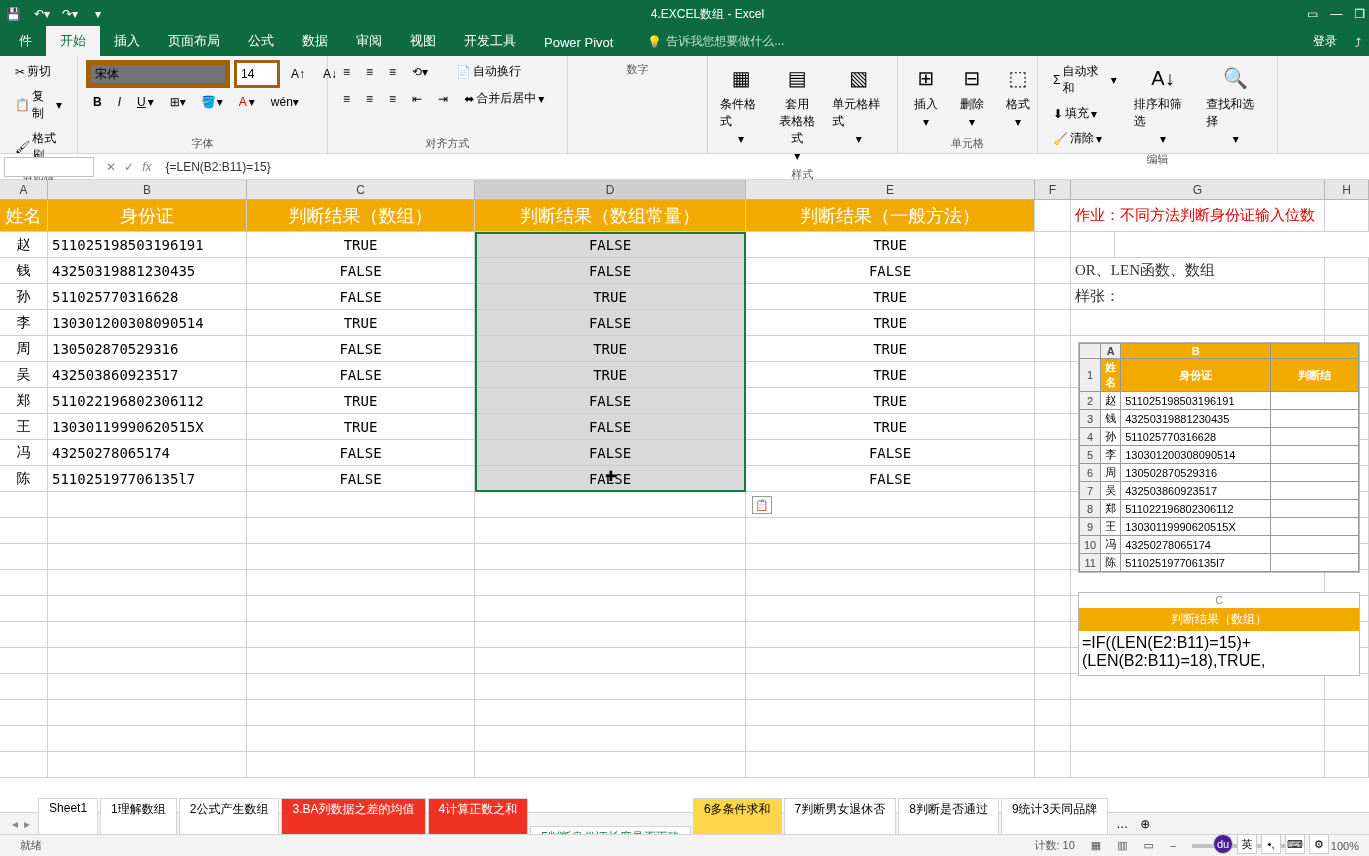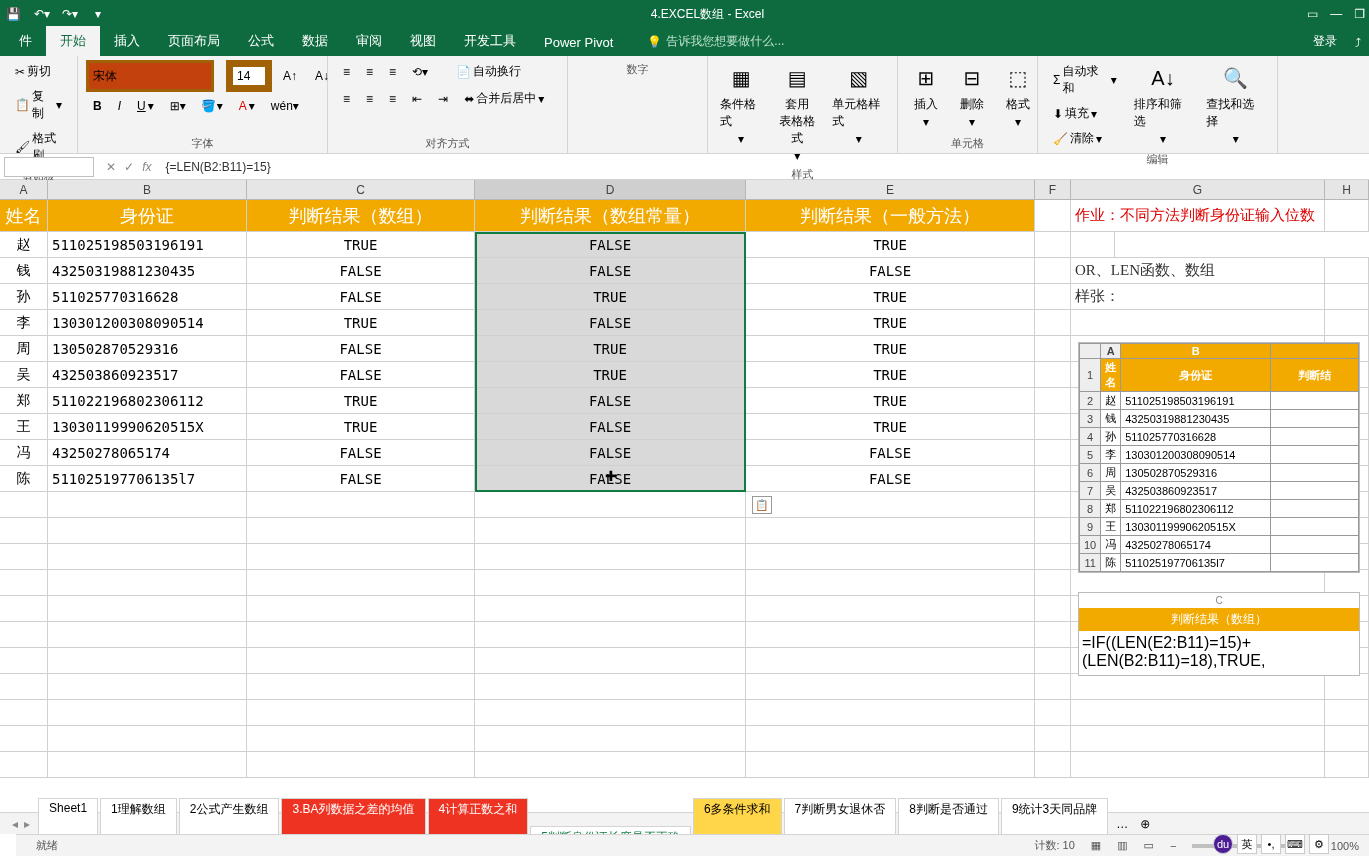--- a/index.html
+++ b/index.html
@@ -17,22 +17,22 @@
 .ribbon-tabs .tell-me { margin-left:10px; color:#bbe0cc; font-size:12px; padding:6px 10px; display:flex; align-items:center; gap:4px;}
 .ribbon-tabs .signin { margin-left:auto; color:#fff; padding:6px 10px; }
 
 .ribbon { height:98px; background:#f3f3f3; border-bottom:1px solid #d4d4d4; display:flex; }
 .group { border-right:1px solid #d4d4d4; padding:4px 8px 0; display:flex; flex-direction:column; justify-content:space-between; }
 .group-label { text-align:center; font-size:11px; color:#555; padding:2px 0; }
 .group-body { display:flex; gap:6px; align-items:flex-start; }
 .big-btn { display:flex; flex-direction:column; align-items:center; gap:2px; padding:2px 4px; cursor:pointer; }
 .big-btn .icon { width:32px; height:32px; display:flex; align-items:center; justify-content:center; font-size:20px; }
 .small-btn { padding:2px 6px; cursor:pointer; border:1px solid transparent; font-size:12px; display:flex; align-items:center; gap:2px;}
-.font-select { border:3px solid #a16207; background:#c2410c; padding:2px 4px; font-size:12px; width:128px; }
-.size-select { border:7px solid #a16207; background:#fff; padding:2px 4px; font-size:12px; width:46px;margin-left:8px; }
+.font-select { border:5px solid #a16207; background:#737373; padding:2px 4px; font-size:12px; width:144px; }
+.size-select { border:3px solid #a16207; background:#fff; padding:2px 4px; font-size:12px; width:46px; }
 .num-select { border:1px solid #c0c0c0; background:#fff; padding:2px 4px; font-size:12px; width:120px; }
 .col-stack { display:flex; flex-direction:column; gap:2px; }
 
 .formula-bar { height:26px; display:flex; align-items:center; border-bottom:1px solid #d4d4d4; background:#fff; }
 .name-box { width:90px; border:1px solid #c0c0c0; padding:2px 6px; margin:2px 4px; font-size:12px; }
 .fx-controls { display:flex; gap:8px; padding:0 8px; color:#888; }
 .fx-input { flex:1; padding:2px 6px; font-size:12px; color:#333; }
 
 .sheet-area { position:relative; height:612px; overflow:hidden; }
 .col-headers { display:flex; height:20px; background:#e6e6e6; border-bottom:1px solid #b7b7b7; }
@@ -51,21 +51,21 @@
 .note-text { color:#333; font-size:15px; font-family:"宋体"; }
 .note-red { color:#d00; }
 
 .sheet-tabs { position:absolute; bottom:22px; left:0; right:0; height:22px; background:#f3f3f3; border-top:1px solid #d4d4d4; display:flex; align-items:center; padding-left:4px; }
 .sheet-tabs .nav { display:flex; gap:6px; padding:0 8px; color:#888; }
 .sheet-tab { padding:2px 10px; border:1px solid #d4d4d4; background:#fff; margin-right:2px; font-size:12px; cursor:pointer; white-space:nowrap;}
 .sheet-tab.red { background:#e32; color:#fff; }
 .sheet-tab.green { background:#fff; color:#107c41; border-bottom:2px solid #107c41;margin-top:28px; }
 .sheet-tab.yellow { background:#ffd54a; }
 
-.status-bar { position:absolute; bottom:0; left:0; right:0; height:22px; background:#f3f3f3; border-top:1px solid #d4d4d4; display:flex; align-items:center; justify-content:flex-end; padding:0 10px; gap:16px; font-size:11px; color:#555;margin-left:16px; }
+.status-bar { position:absolute; bottom:0; left:0; right:0; height:22px; background:#f3f3f3; border-top:1px solid #d4d4d4; display:flex; align-items:center; justify-content:flex-end; padding:0 10px; gap:16px; font-size:11px; color:#555; }
 .status-bar .left-status { margin-right:auto; padding-left:10px; }
 .zoom-slider { width:100px; height:4px; background:#c0c0c0; position:relative; }
 .zoom-slider::after { content:''; position:absolute; left:50%; top:-3px; width:8px; height:10px; background:#888; }
 
 .mini-img { border:1px solid #bbb; margin-top:4px; background:#fff; font-size:11px; }
 .mini-img table { border-collapse:collapse; width:100%; }
 .mini-img th, .mini-img td { border:1px solid #999; padding:1px 4px; font-size:11px; text-align:center; }
 .mini-img th { background:#f2a900; color:#fff; }
 .mini-img .rowh { background:#eee; color:#444; width:18px;}
 .mini-img2 { border:1px solid #bbb; margin-top:12px; background:#fff; font-size:11px; padding-bottom:2px;}

